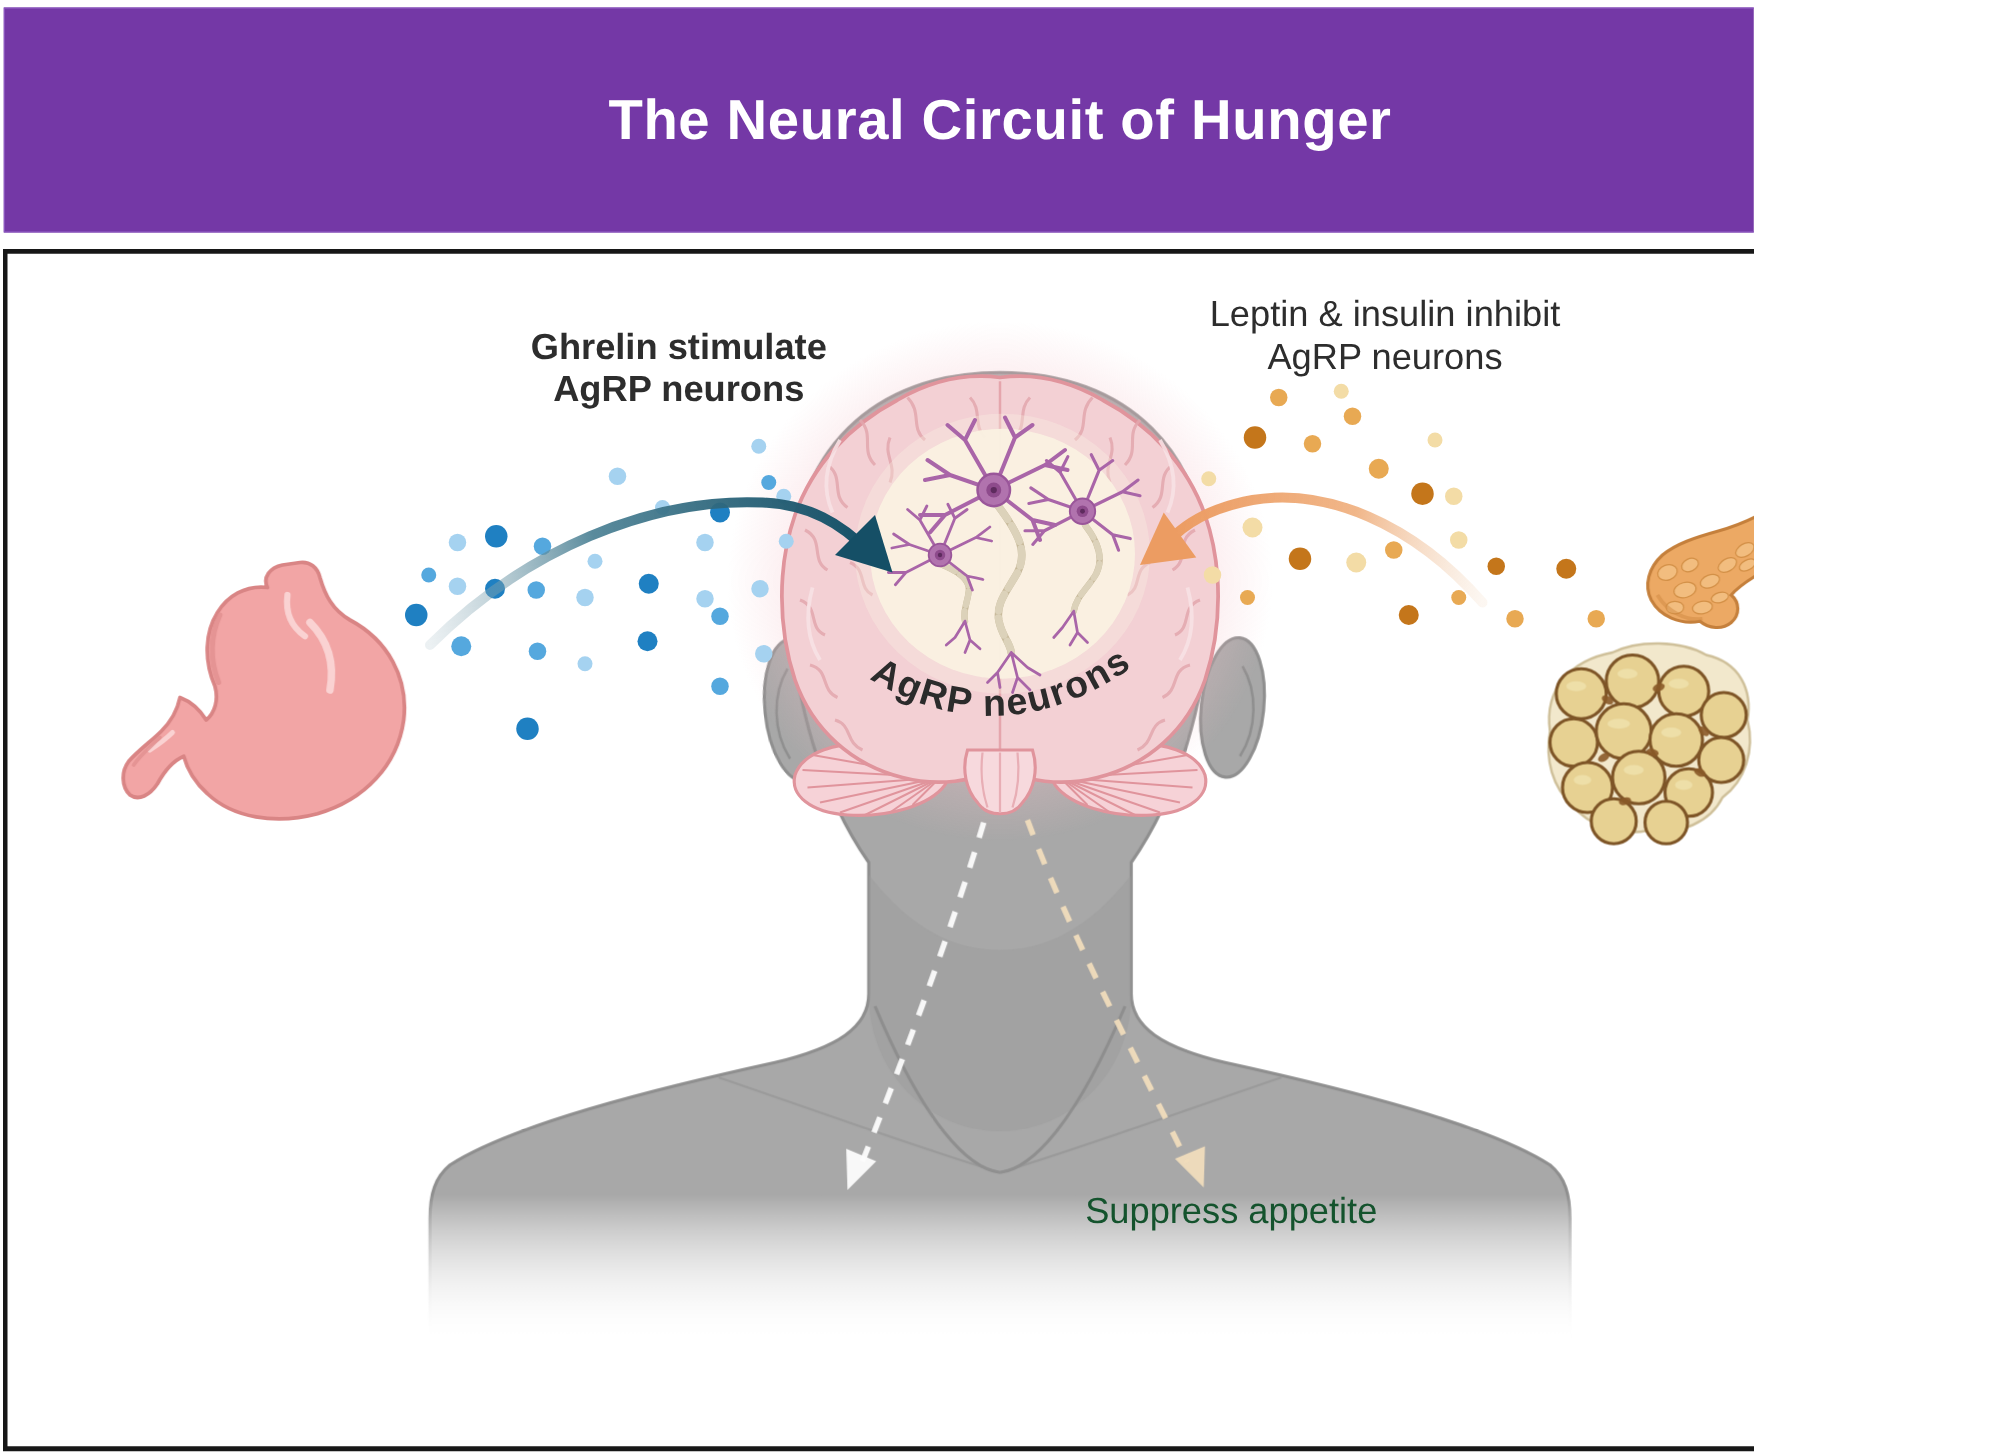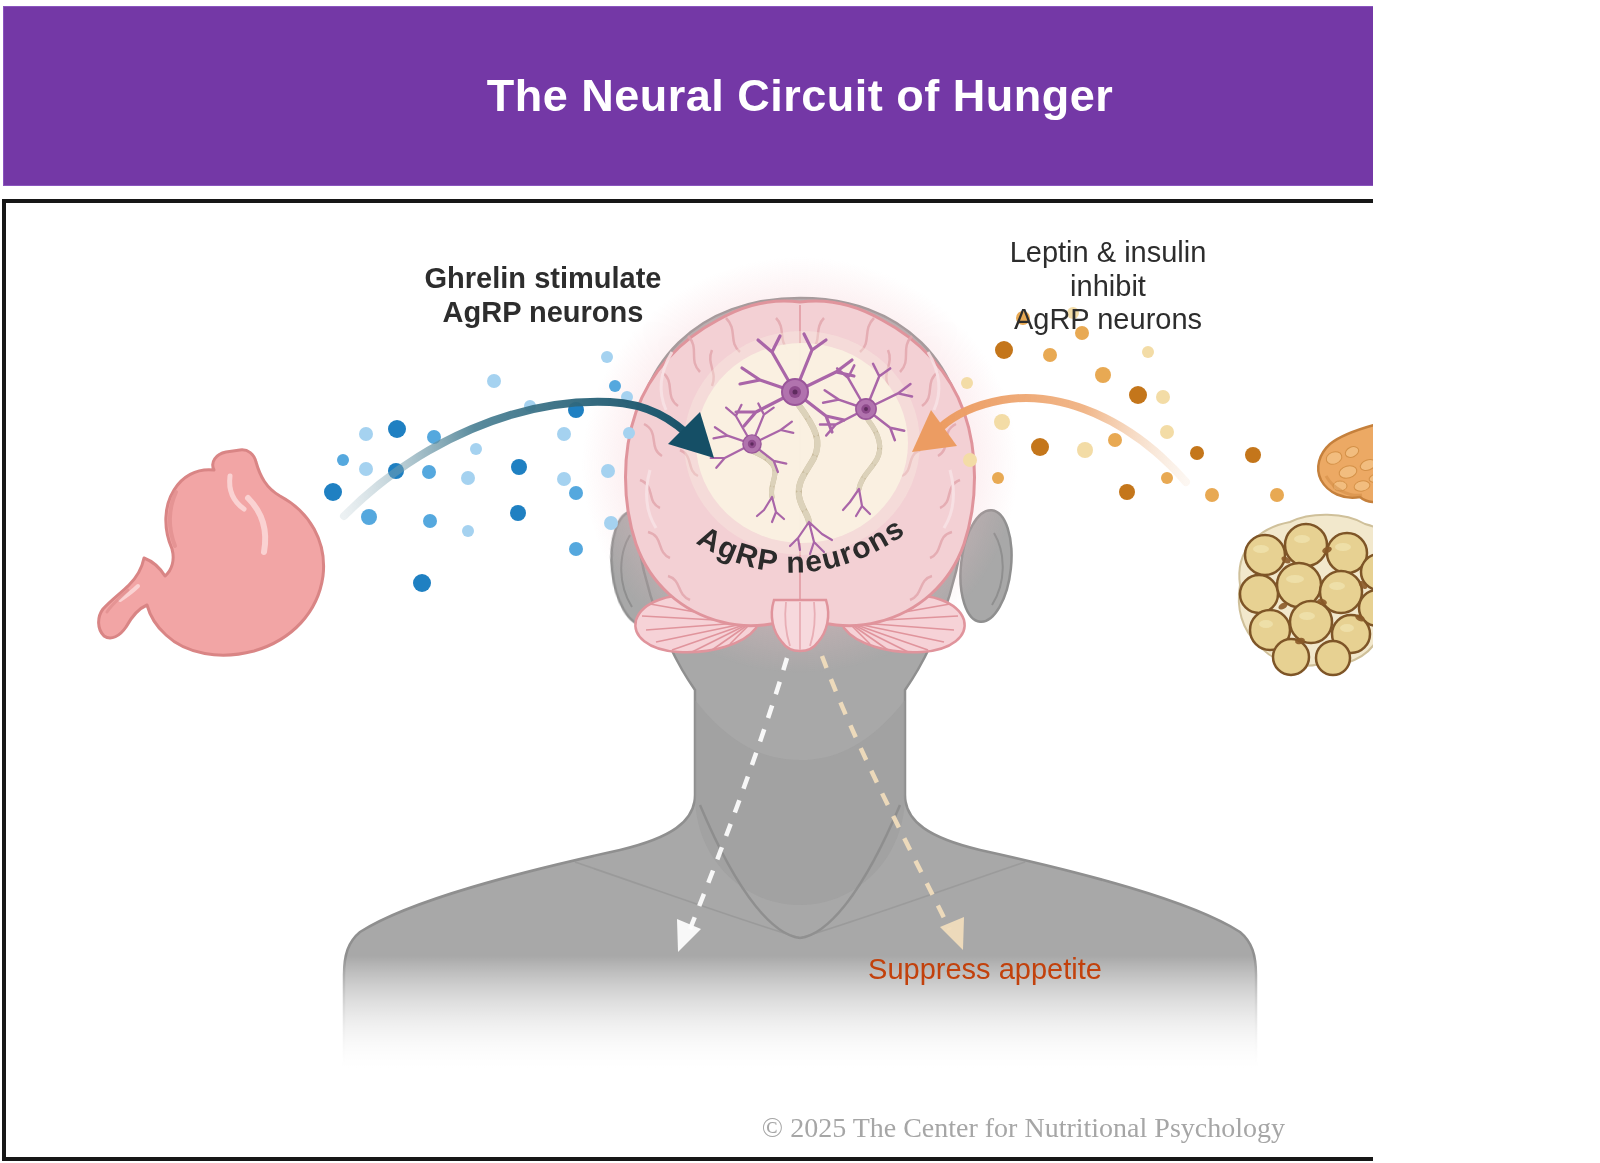--- a/index.html
+++ b/index.html
@@ -1,31 +1,31 @@
 <!DOCTYPE html>
 <html><head>
 <meta charset="utf-8">
 <style>
   html,body{margin:0;padding:0;background:#ffffff;}
   #page{position:relative;width:1373px;height:1163px;background:#ffffff;overflow:hidden;
-        font-family:"Liberation Sans",sans-serif;}
+        font-family:"Liberation Sans",sans-serif;padding-left:30px;}
   
   #banner{position:absolute;left:3px;top:6px;width:1594px;height:180px;background:#7438A6;
           border:1px solid #8A55BE;box-sizing:border-box;display:flex;align-items:center;justify-content:center;}
   #banner .title{color:#ffffff;font-size:45px;font-weight:700;letter-spacing:.5px;}
   
   #frame{position:absolute;left:2px;top:199px;width:1596px;height:962px;border:4px solid #171717;
          box-sizing:border-box;background:transparent;z-index:5;pointer-events:none;}
   
   #art{position:absolute;left:0;top:0;width:1600px;height:1163px;z-index:1;}
   
   .lbl{position:absolute;transform:translateX(-50%);text-align:center;white-space:pre-line;
        font-size:29px;line-height:1.16;color:#2D2D2D;z-index:6;}
   .lbl.light{color:#FCFCFC;}
-  .lbl.cream{color:#c2410c;text-align:center;}
+  .lbl.cream{color:#14532d;text-align:center;}
   #copyright{position:absolute;right:88px;top:1112px;font-family:"Liberation Serif",serif;
              font-size:28px;color:#A6A6A6;z-index:6;}
   .agrp-text{font-family:"Liberation Sans",sans-serif;font-weight:700;font-size:30px;
              fill:#2B2B2B;letter-spacing:1.5px;}
 </style>
 </head>
 <body>
 
 <div id="page">
 
@@ -341,14 +341,13 @@
     </g>
   </svg>
 
   <div id="frame"></div>
 
   <div class="lbl" style="left:543px;top:262px;font-weight:bold;">Ghrelin stimulate
 AgRP neurons</div>
   <div class="lbl" style="left:1108px;top:236px;">Leptin &amp; insulin inhibit
 AgRP neurons</div>
   <div class="lbl cream" style="left:985px;top:953px;">Suppress appetite</div>
-  <div id="copyright">© 2025 The Center for Nutritional Psychology</div>
 </div>
 
 </body></html>

